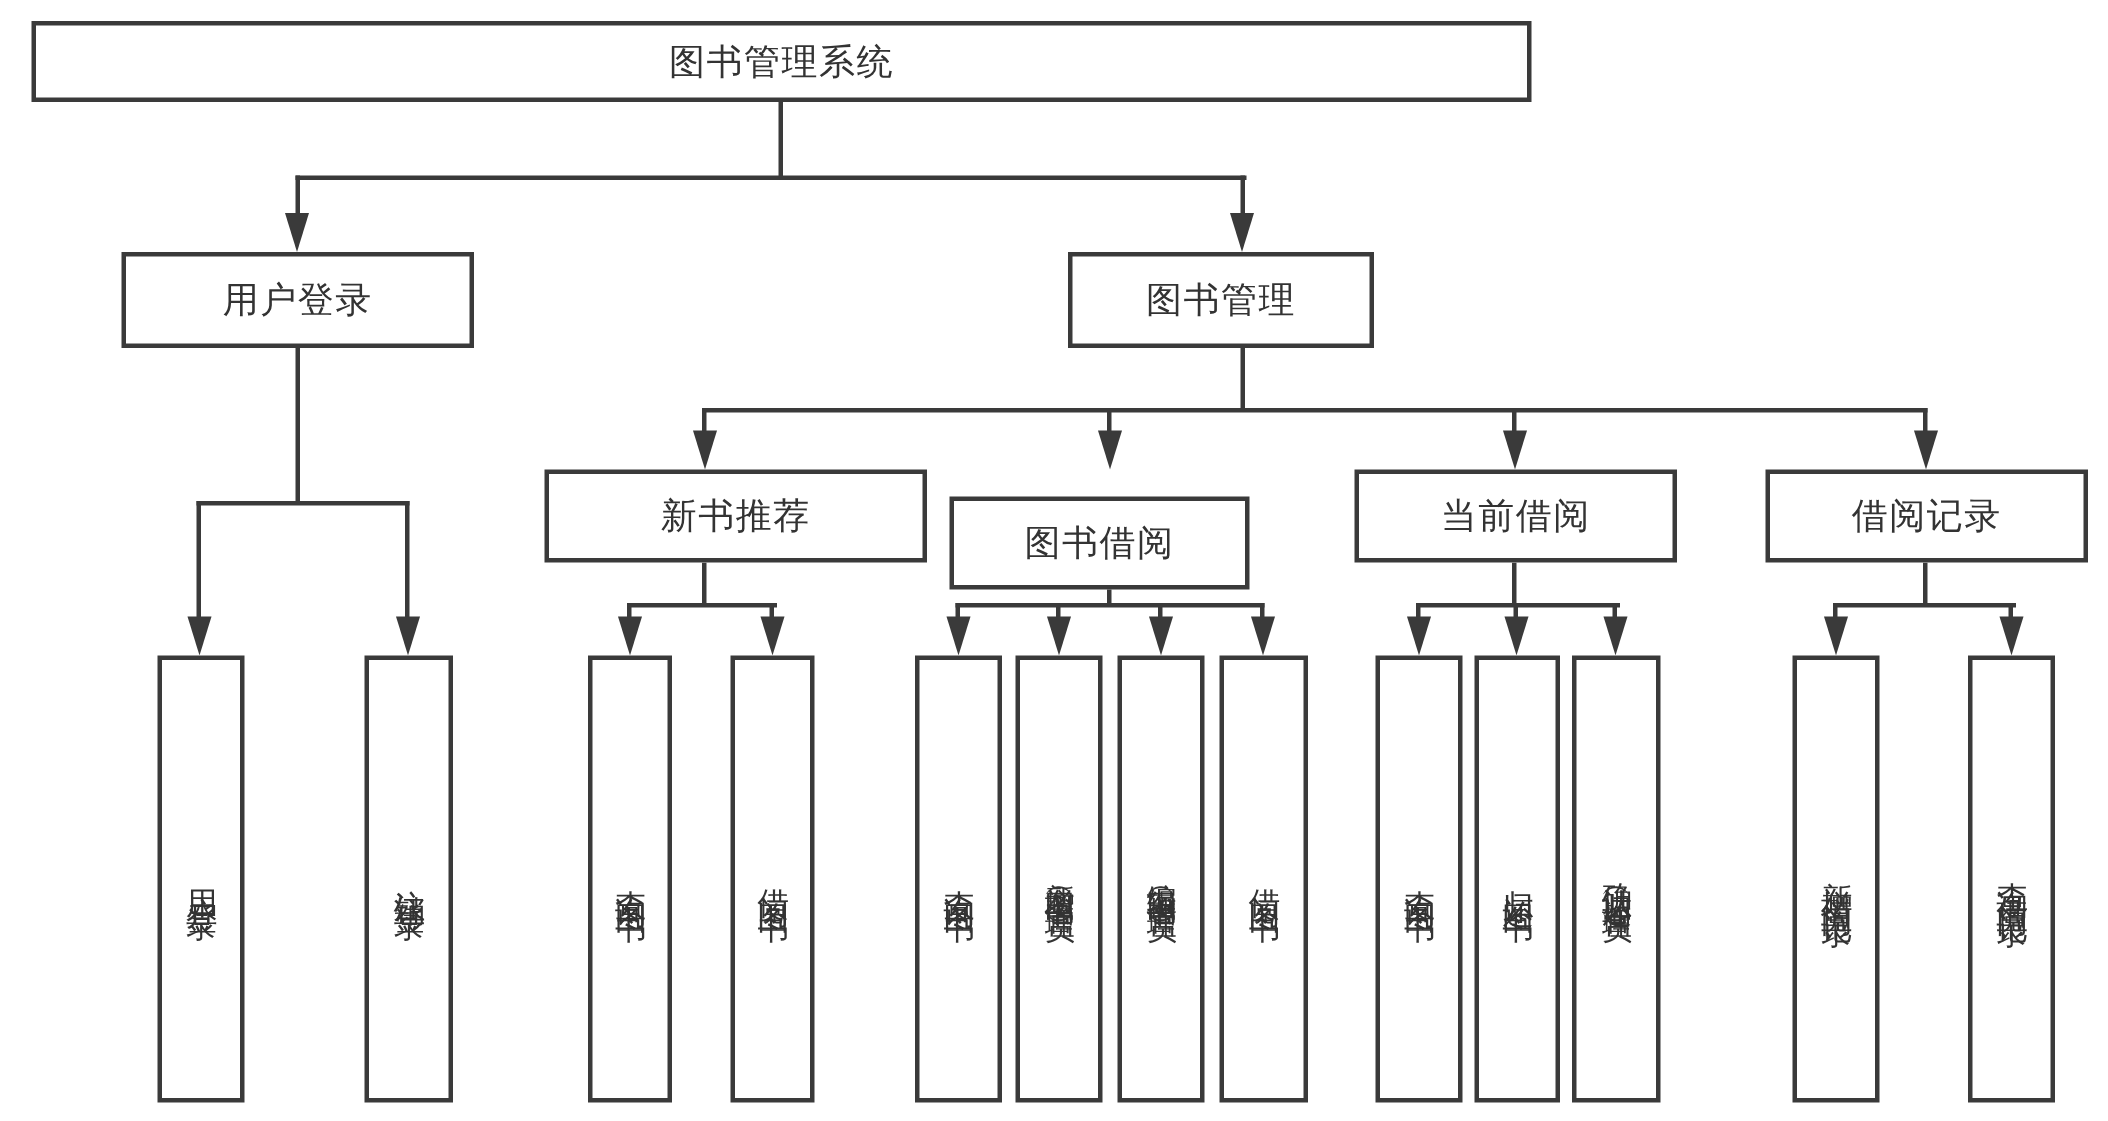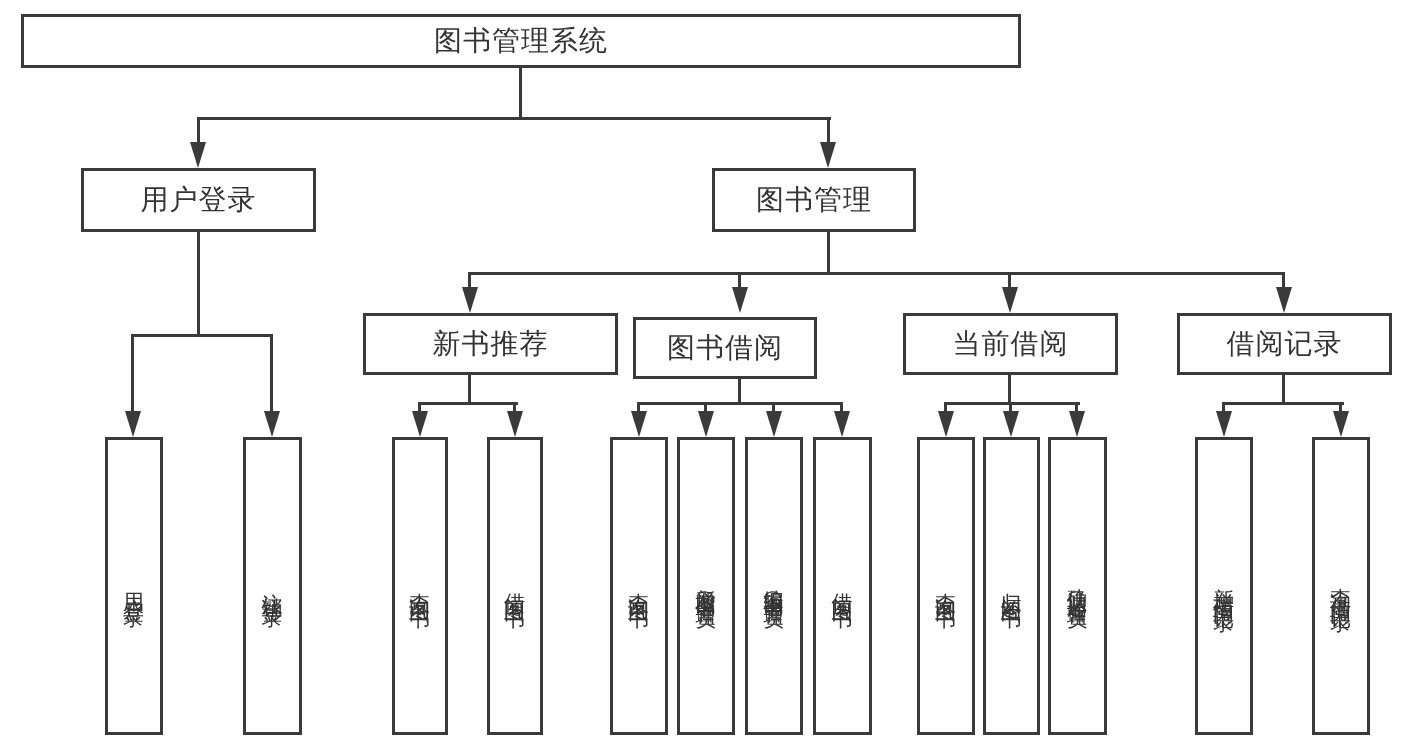--- a/index.html
+++ b/index.html
@@ -21,21 +21,21 @@
     position:absolute;
     box-sizing:border-box;
     border:3px solid var(--line);
     background:#fff;
     display:flex;
     align-items:center;
     justify-content:center;
     text-align:center;
   }
   .hlabel{
-    font-size:28px;
+    font-size:24px;
     letter-spacing:1px;
     white-space:nowrap;
   }
   .vbox{padding:6px 0;}
   .vlabel{
     writing-mode:vertical-rl;
     text-orientation:mixed;
     font-size:21px;
     letter-spacing:5px;
     line-height:1;
@@ -130,21 +130,21 @@
   <div class="box" style="left:81px;top:168px;width:235px;height:64px">
     <span class="hlabel">用户登录</span>
   </div>
   <div class="box" style="left:712px;top:168px;width:204px;height:64px">
     <span class="hlabel">图书管理</span>
   </div>
 
   <div class="box" style="left:363px;top:313px;width:255px;height:62px">
     <span class="hlabel">新书推荐</span>
   </div>
-  <div class="box" style="left:633px;top:317px;width:184px;height:62px">
+  <div class="box" style="left:633px;top:331px;width:200px;height:62px">
     <span class="hlabel">图书借阅</span>
   </div>
   <div class="box" style="left:903px;top:313px;width:215px;height:62px">
     <span class="hlabel">当前借阅</span>
   </div>
   <div class="box" style="left:1177px;top:313px;width:215px;height:62px">
     <span class="hlabel">借阅记录</span>
   </div>
 
   <div class="box vbox" style="left:105px;top:437px;width:58px;height:298px">

